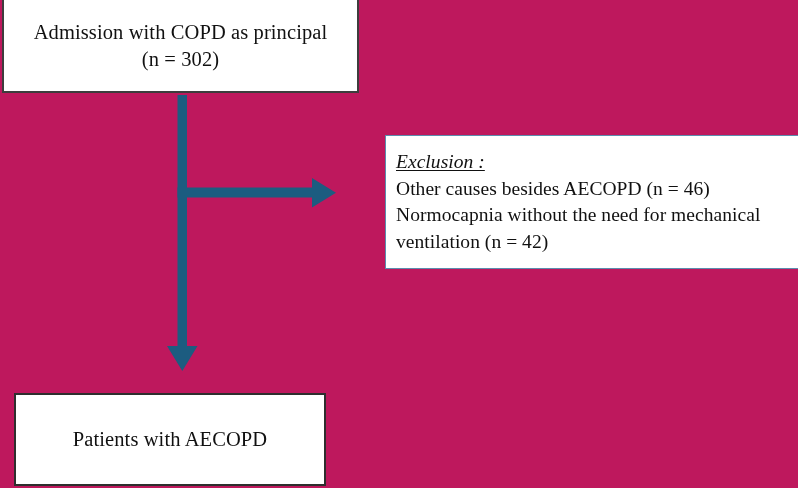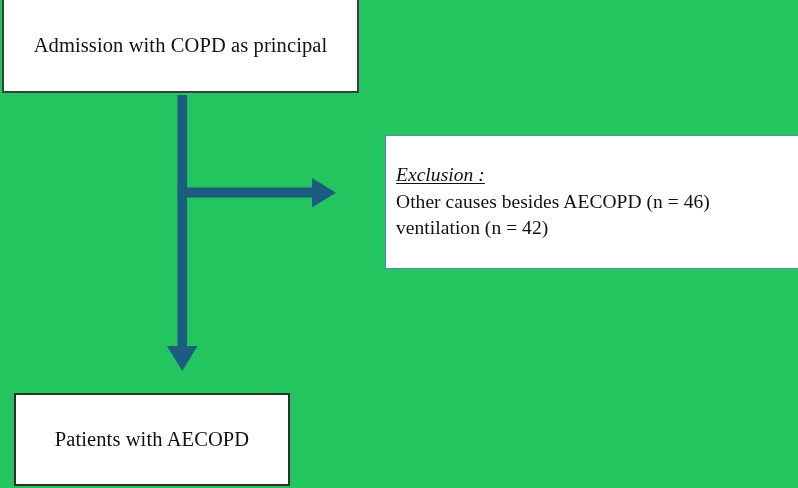--- a/index.html
+++ b/index.html
@@ -4,21 +4,21 @@
 <style>
   html, body {
     margin: 0;
     padding: 0;
     background: #ffffff;
   }
   #canvas {
     position: relative;
     width: 798px;
     height: 488px;
-    background: #22c55e;
+    background: #be185d;
     font-family: "Liberation Serif", "DejaVu Serif", serif;
     overflow: hidden;
   }
 
   
   .flow-box {
     position: absolute;
     box-sizing: border-box;
     background: #ffffff;
     display: flex;
@@ -33,21 +33,21 @@
     top: -4px;
     width: 357px;
     height: 97px;
     border: 2px solid #3d3d3d;
     padding: 2px 4px 0 4px;
   }
 
   #box-patients {
     left: 14px;
     top: 393px;
-    width: 276px;
+    width: 312px;
     height: 93px;
     border: 2px solid #2e2e2e;
     padding: 0 4px;
   }
 
   #box-exclusion {
     left: 357px;
     top: 135px;
     width: 430px;
     height: 134px;
@@ -104,25 +104,27 @@
     </g>
 
     <g>
       <rect x="177.5" y="187.5" width="135" height="10" fill="#1c5c80"></rect>
       <polygon points="312,178 312,207.5 336,192.8" fill="#1c5c80"></polygon>
     </g>
   </svg>
 
   <div class="flow-box" id="box-admission">
     <div class="box-line">Admission with COPD as principal</div>
+    <div class="box-line">(n = 302)</div>
   </div>
 
   <div class="flow-box" id="box-exclusion">
     <div class="excl-line excl-heading">Exclusion :</div>
     <div class="excl-line">Other causes besides AECOPD (n = 46)</div>
+    <div class="excl-line">Normocapnia without the need for mechanical</div>
     <div class="excl-line">ventilation (n = 42)</div>
   </div>
 
   <div class="flow-box" id="box-patients">
     <div class="box-line">Patients with AECOPD</div>
   </div>
 
 </div>
 
 </body></html>

